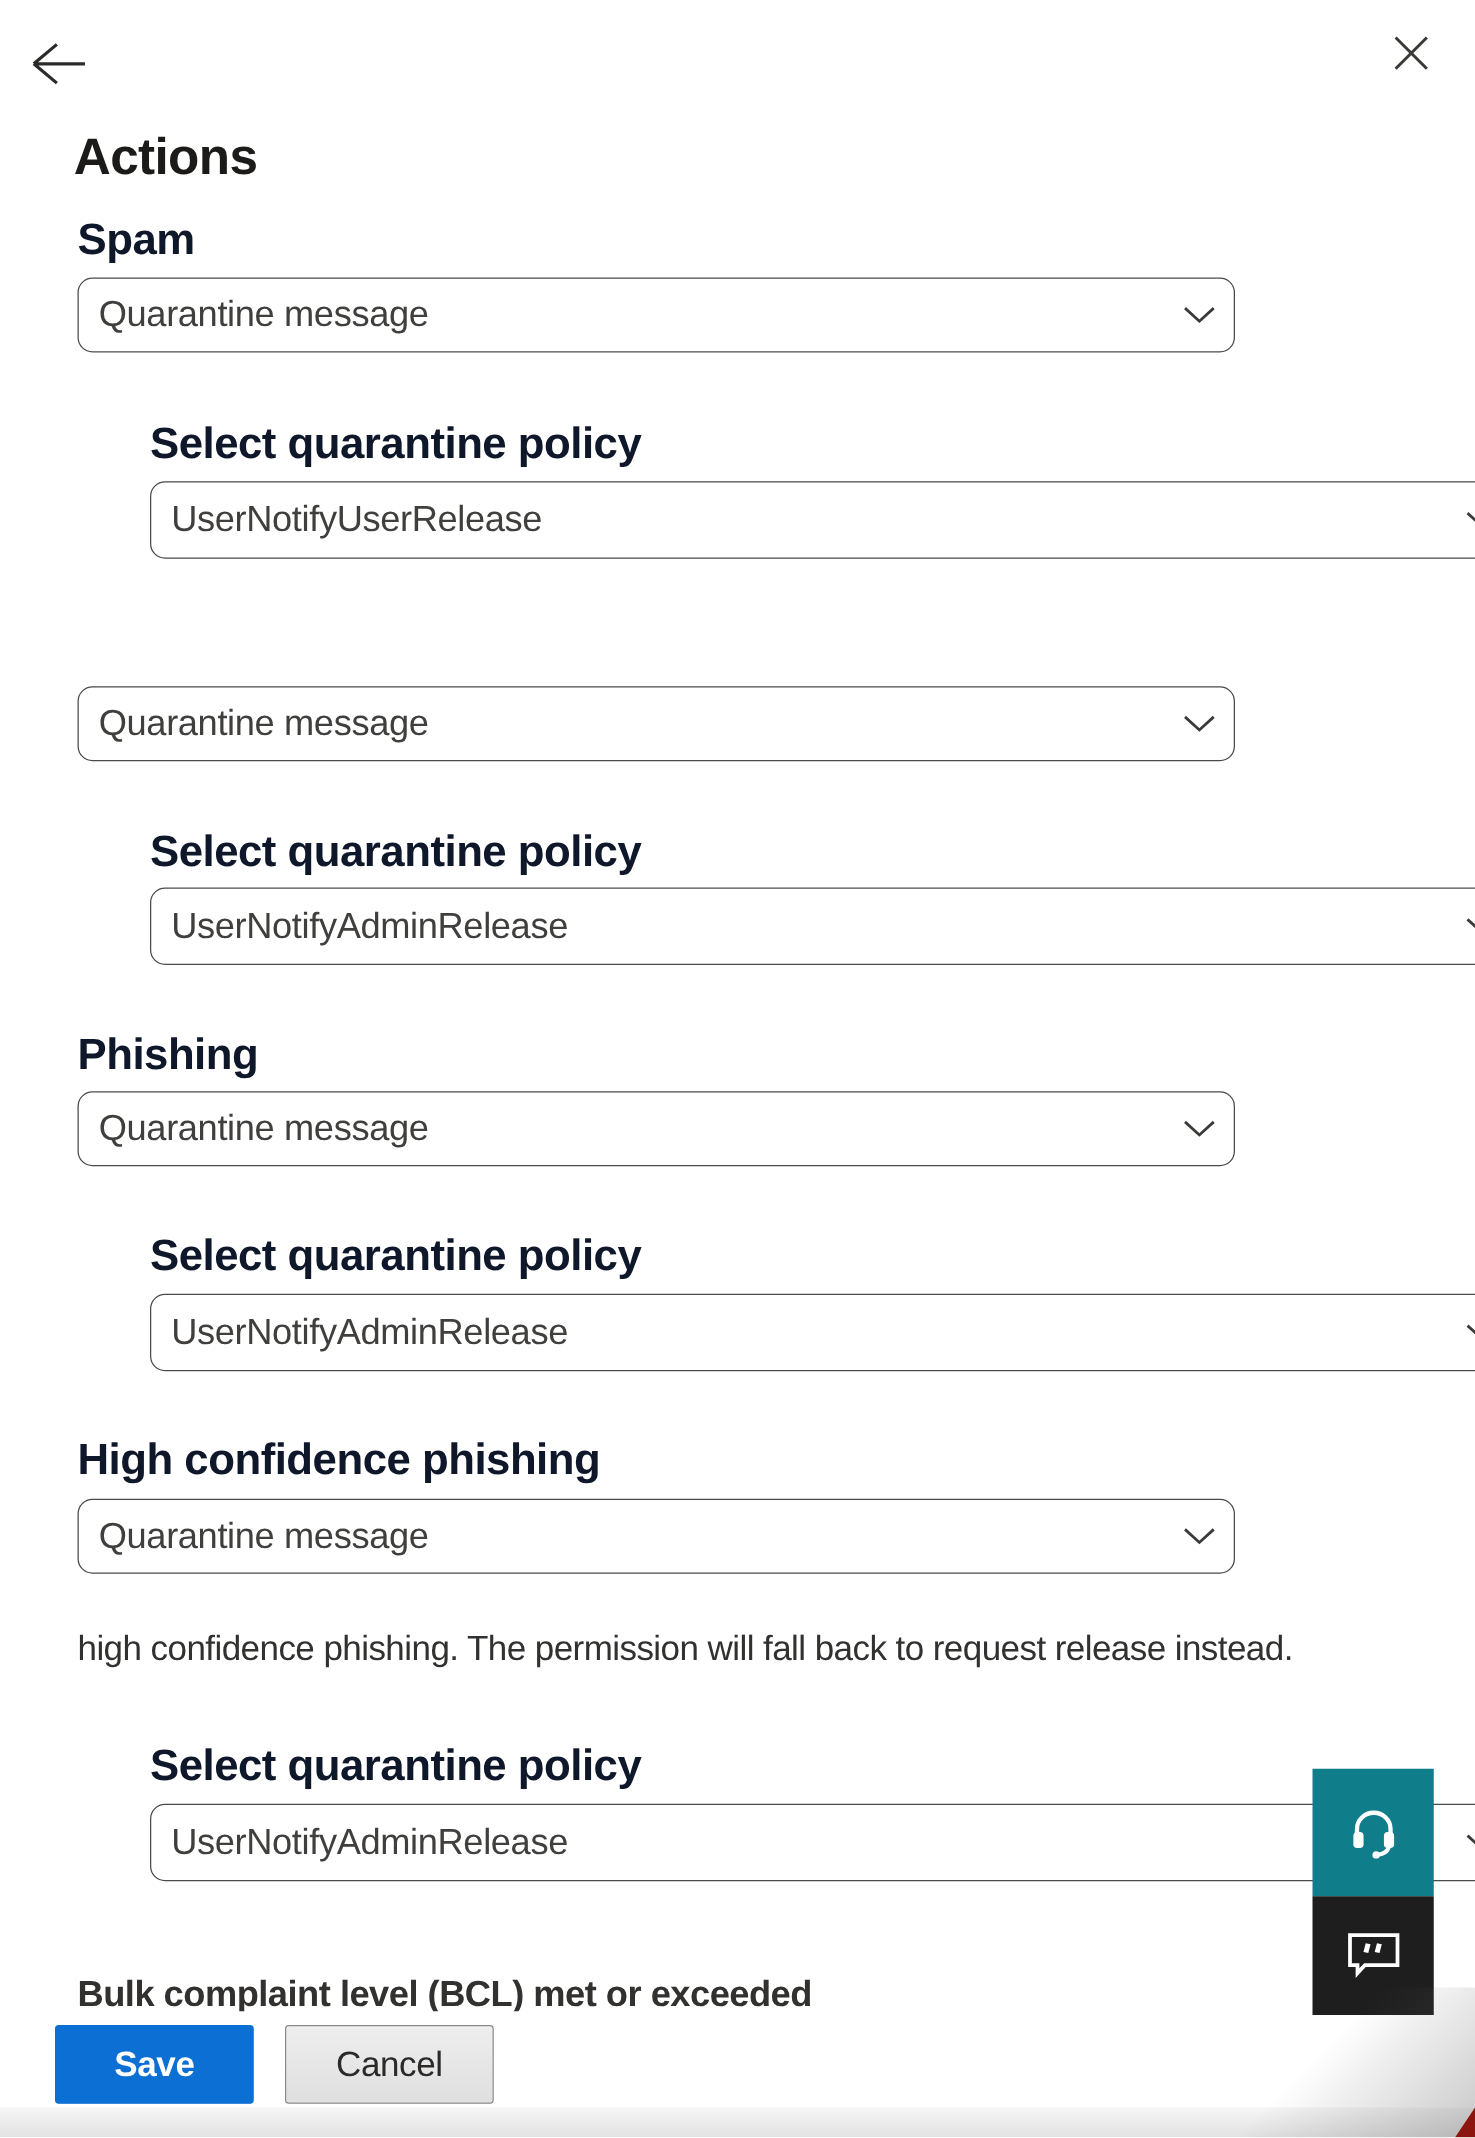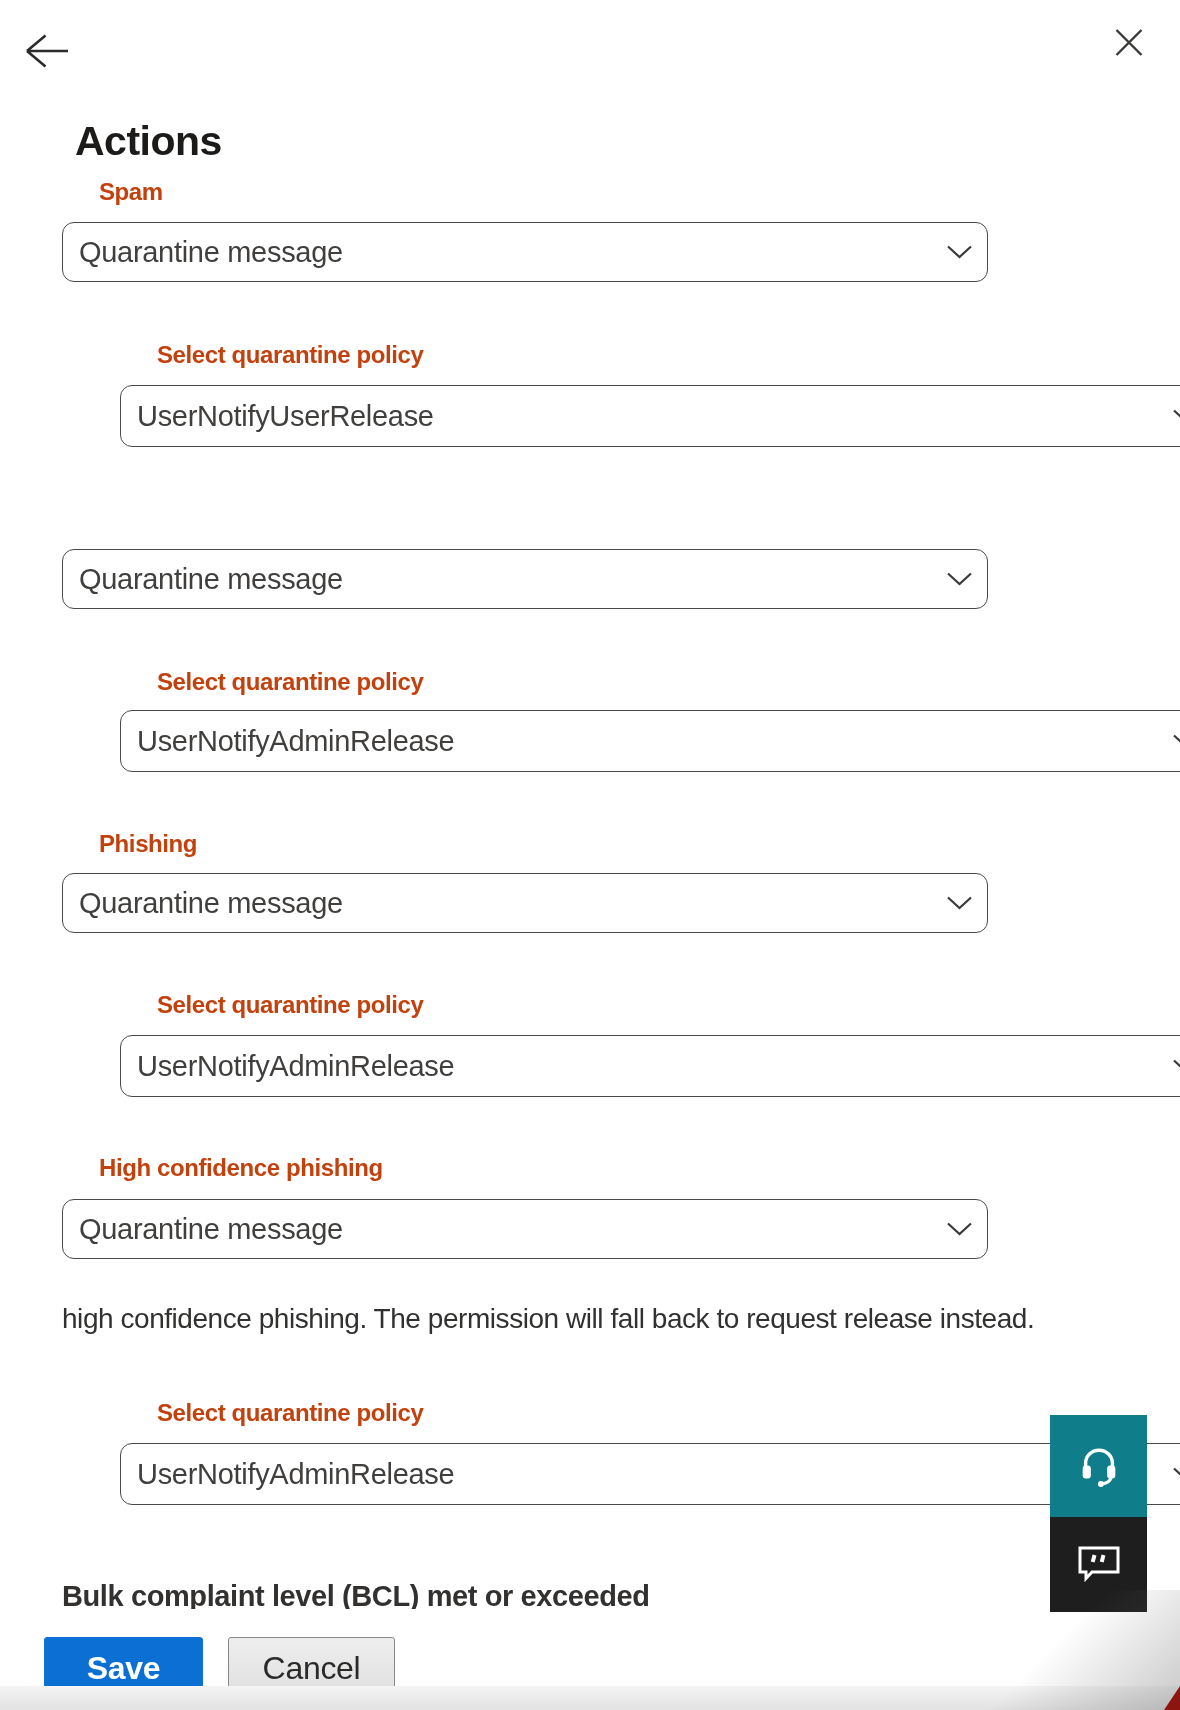--- a/index.html
+++ b/index.html
@@ -3,37 +3,37 @@
 <meta charset="utf-8">
 <style>
   html,body{margin:0;padding:0;background:#fff;}
   .canvas{
     position:relative;width:1180px;height:1710px;background:#ffffff;
     font-family:"Liberation Sans",sans-serif;overflow:hidden;
   }
   .nav-btn{position:absolute;background:none;border:none;padding:0;margin:0;cursor:pointer;line-height:0;}
   .back{left:24px;top:33px;}
   .close{left:1114px;top:28px;}
-  .title{position:absolute;left:59px;top:105px;margin:16px;font-size:41px;line-height:41px;
+  .title{position:absolute;left:59px;top:105px;margin:0;font-size:41px;line-height:41px;
     font-weight:700;color:#1c1b1a;letter-spacing:-0.5px;}
-  .lbl{position:absolute;left:62px;font-size:24px;line-height:34px;font-weight:700;
-    color:#c2410c;letter-spacing:-0.4px;white-space:nowrap;margin-left:37px;}
+  .lbl{position:absolute;left:62px;font-size:35px;line-height:34px;font-weight:700;
+    color:#0f172a;letter-spacing:-0.4px;white-space:nowrap;}
   .lbl.ind{left:120px;}
   .combo{position:absolute;left:62px;width:926px;height:60px;box-sizing:border-box;
     border:1.5px solid #4c4a48;border-radius:12px;background:#fff;display:flex;
     align-items:center;padding:0 52px 0 16px;cursor:pointer;}
   .combo.ind{left:120px;width:1094px;height:62px;}
   .combo .val{font-size:29px;color:#403f3d;white-space:nowrap;letter-spacing:-0.3px;}
   .chev{position:absolute;right:14px;top:50%;transform:translateY(-50%);}
   .note{position:absolute;left:62px;top:1300px;font-size:28px;line-height:37px;
     color:#323130;letter-spacing:-0.45px;white-space:nowrap;}
   .clip-label{position:absolute;left:62px;top:1564px;height:29px;overflow:hidden;
     font-size:29px;font-weight:700;color:#323130;letter-spacing:-0.4px;white-space:nowrap;margin-top:16px;}
   .btn{position:absolute;top:1620px;height:63px;border-radius:3px;font-family:inherit;
-    font-size:32px;cursor:pointer;box-sizing:border-box;margin-top:17px;}
+    font-size:28px;cursor:pointer;box-sizing:border-box;}
   .btn-save{left:44px;width:159px;background:#0b6fd4;border:1px solid #0b6fd4;
     color:#ffffff;font-weight:700;letter-spacing:-0.3px;}
   .btn-cancel{left:228px;width:167px;background:linear-gradient(#eeeeee,#dfdfdf);
     border:1.5px solid #8a8886;color:#2b2a29;letter-spacing:-0.3px;text-align:center;}
   .widget{position:absolute;left:1050px;width:97px;border:none;display:flex;
     align-items:center;justify-content:center;cursor:pointer;padding:0;}
   .widget.help{top:1415px;height:102px;background:#0f7e8a;}
   .widget.chat{top:1517px;height:95px;background:#1f1e1e;}
   .bottom-strip{position:absolute;left:0;top:1686px;width:1180px;height:24px;
     background:linear-gradient(#f5f5f5,#e2e2e2);}

